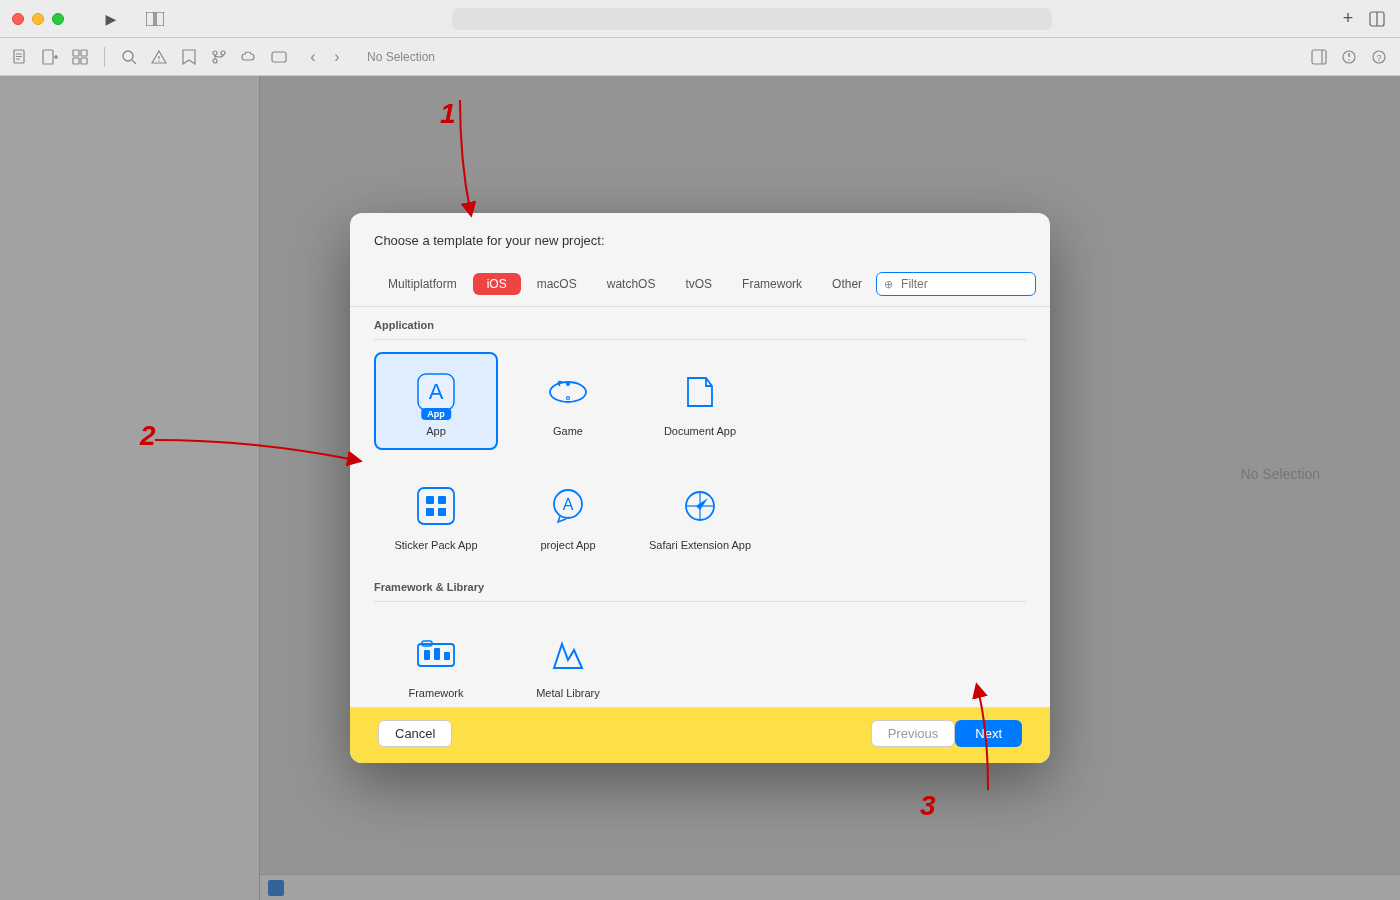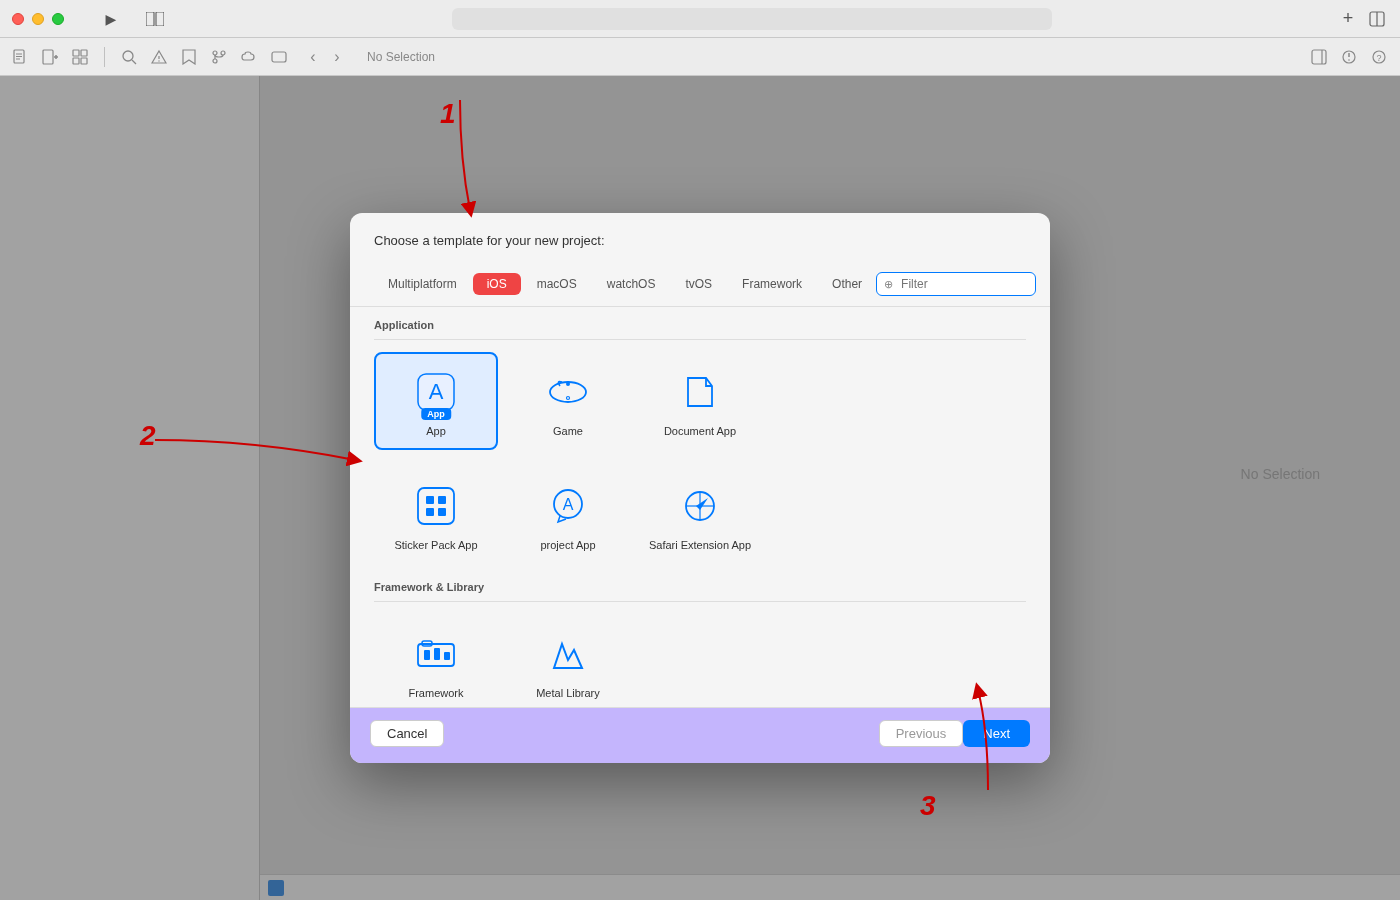--- a/index.html
+++ b/index.html
@@ -298,26 +298,26 @@
 
     
     .framework-grid {
       display: grid;
       grid-template-columns: repeat(5, 1fr);
       gap: 8px;
     }
 
     
     .modal-footer {
-      padding: 12px 20px 16px;
+      padding: 12px 28px 16px;
       display: flex;
       align-items: center;
       justify-content: space-between;
       border-top: 1px solid #ddd;
-      background: #c4b5fd;
+      background: #fde047;
     }
     .btn-cancel {
       padding: 5px 16px;
       border-radius: 6px;
       border: 1px solid #ccc;
       background: white;
       font-size: 13px;
       cursor: pointer;
       font-family: inherit;
       color: #333;

